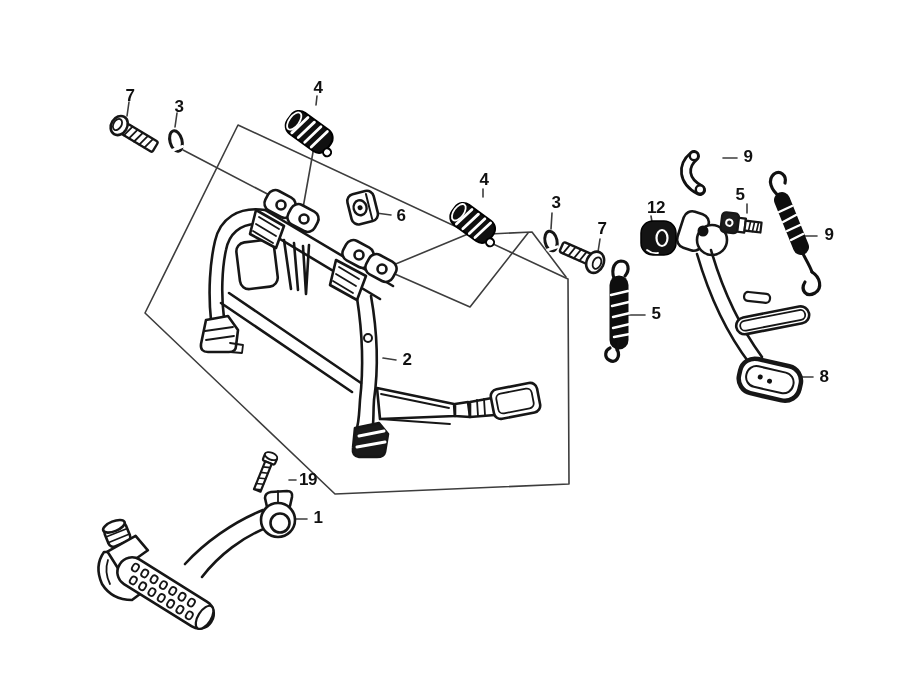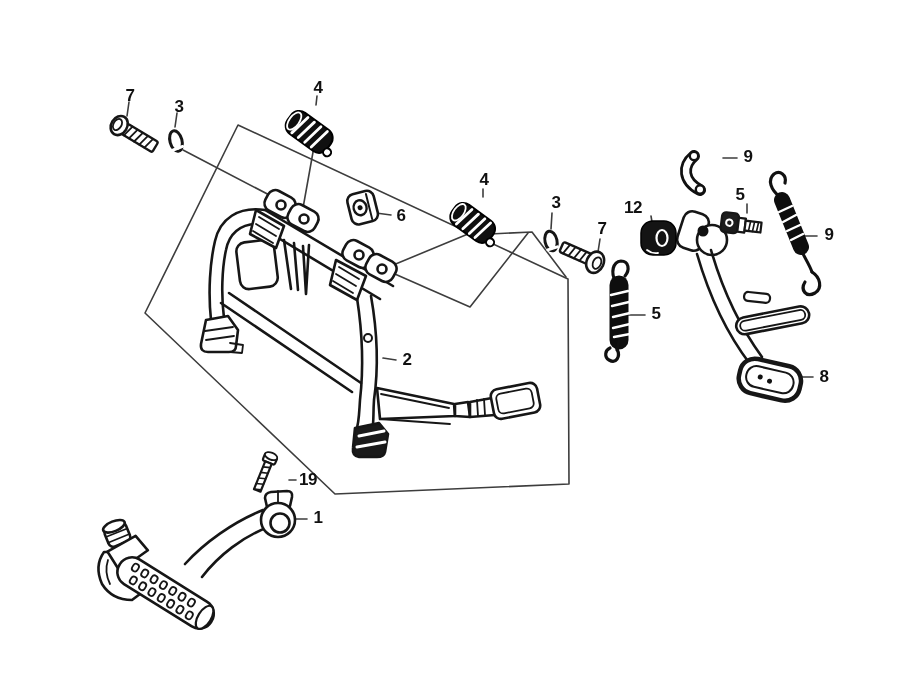--- a/index.html
+++ b/index.html
@@ -274,21 +274,21 @@
     </g>
   </svg>
 
   <div class="lbl" style="left:130px;top:96px">7</div>
   <div class="lbl" style="left:179px;top:107px">3</div>
   <div class="lbl" style="left:318px;top:88px">4</div>
   <div class="lbl" style="left:401px;top:216px">6</div>
   <div class="lbl" style="left:484px;top:180px">4</div>
   <div class="lbl" style="left:556px;top:203px">3</div>
   <div class="lbl" style="left:602px;top:229px">7</div>
-  <div class="lbl" style="left:633px;top:208px">12</div>
+  <div class="lbl" style="left:656px;top:208px">12</div>
   <div class="lbl" style="left:740px;top:195px">5</div>
   <div class="lbl" style="left:748px;top:157px">9</div>
   <div class="lbl" style="left:829px;top:235px">9</div>
   <div class="lbl" style="left:656px;top:314px">5</div>
   <div class="lbl" style="left:824px;top:377px">8</div>
   <div class="lbl" style="left:407px;top:360px">2</div>
   <div class="lbl" style="left:308px;top:480px">19</div>
   <div class="lbl" style="left:318px;top:518px">1</div>
 </div>
 

